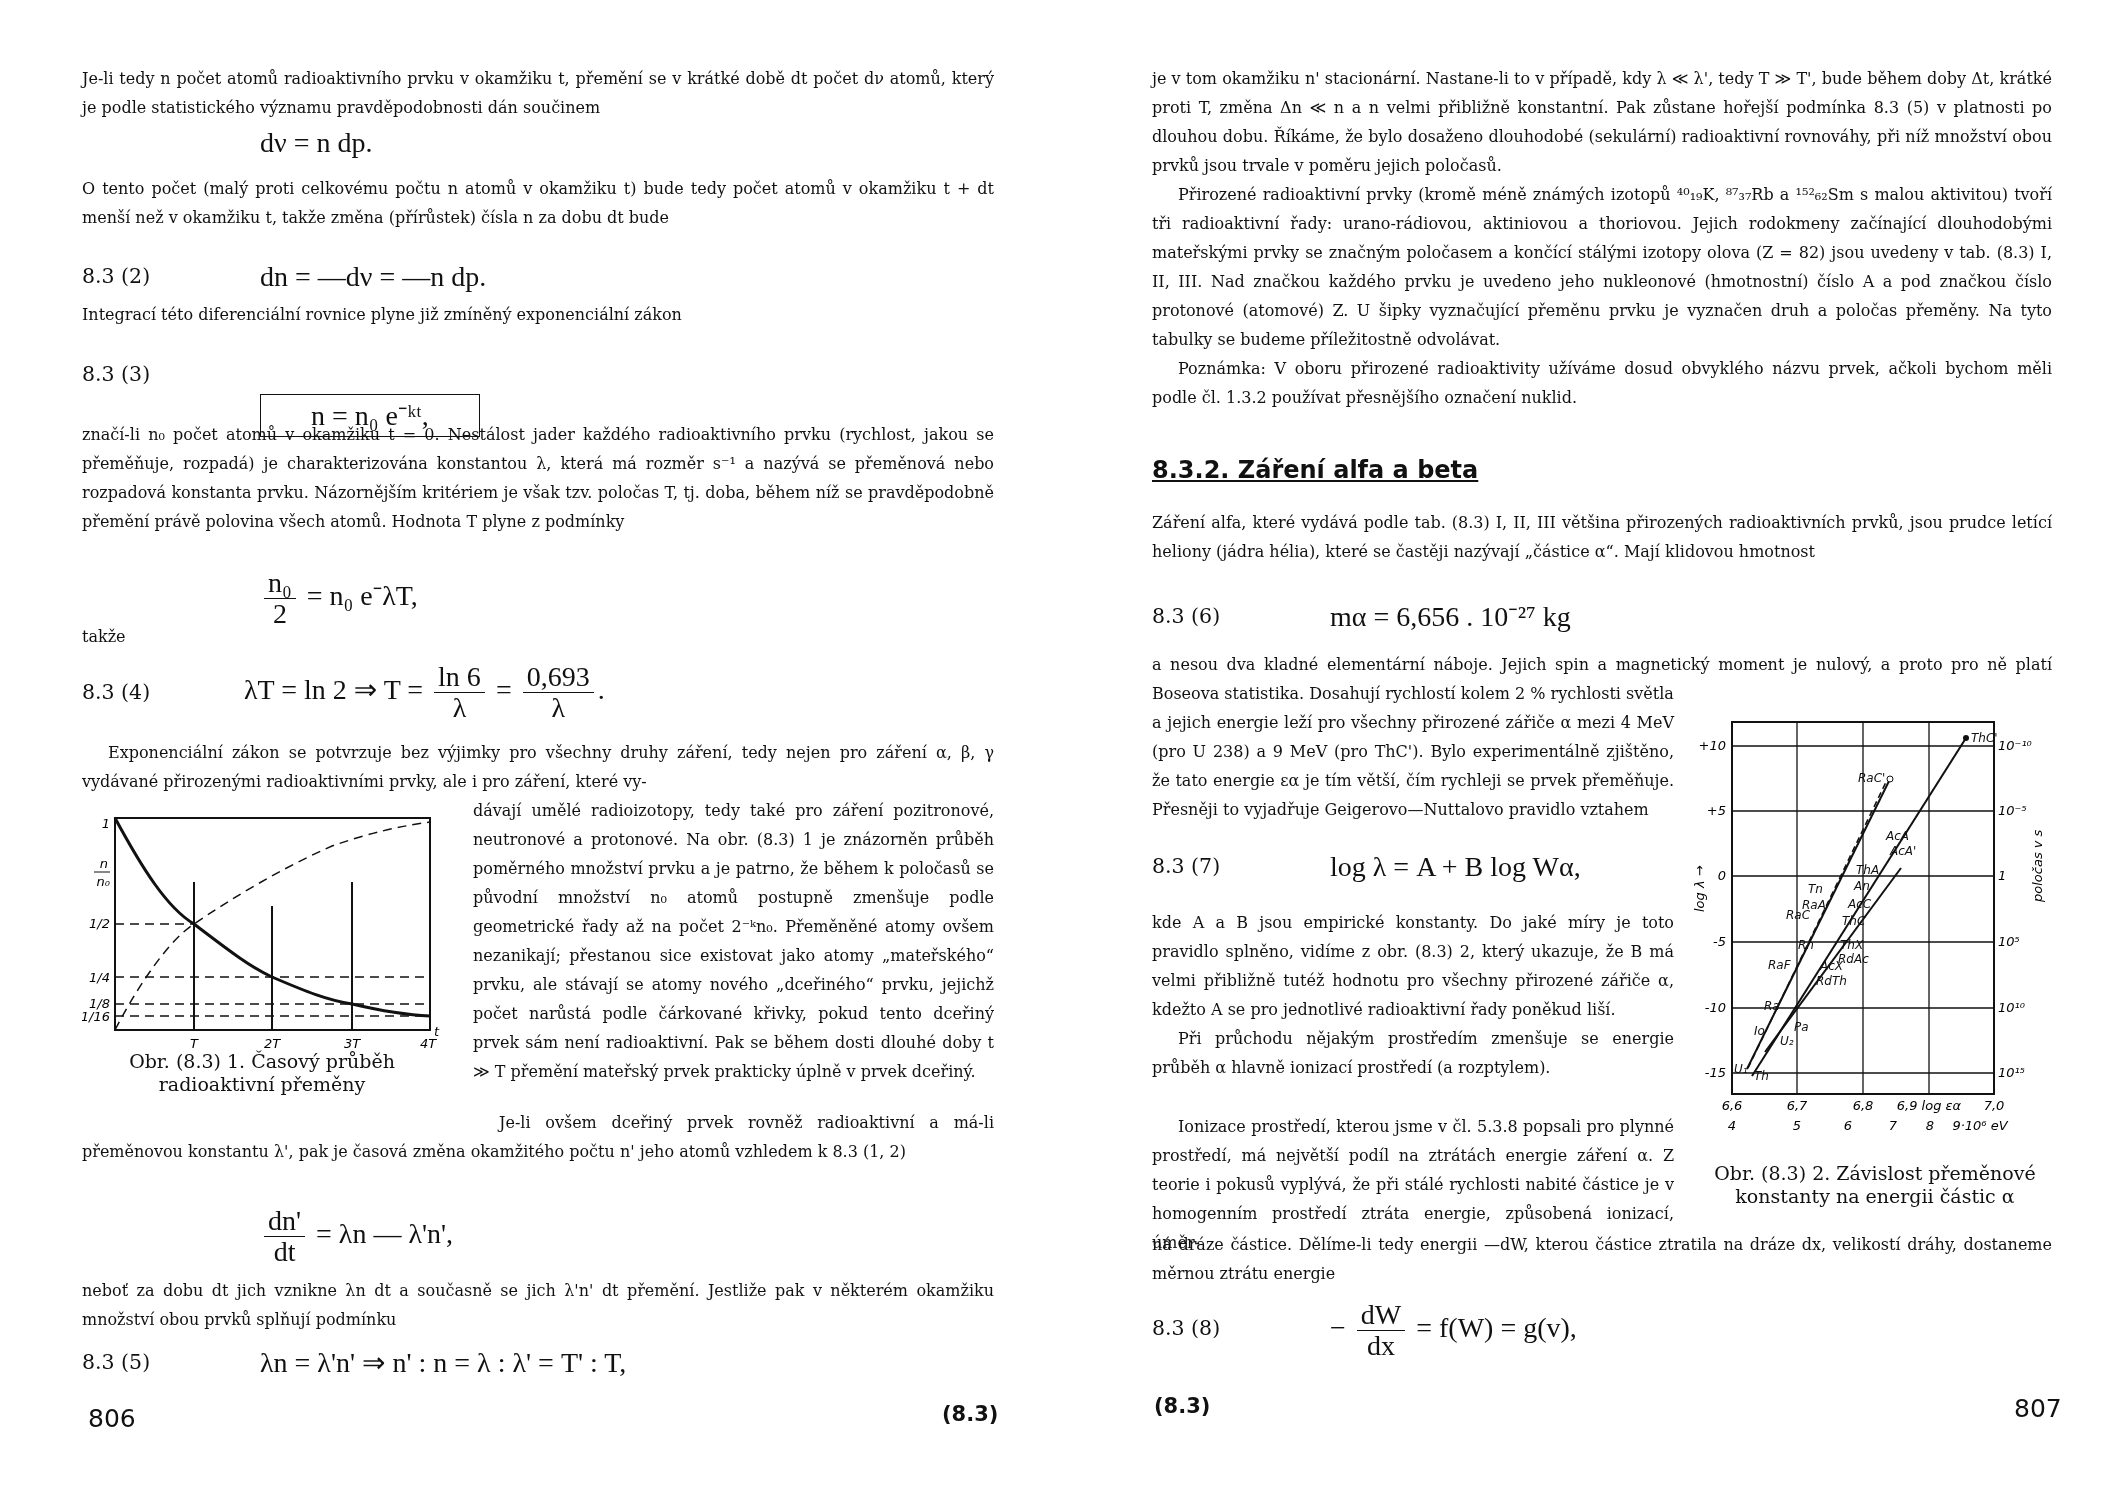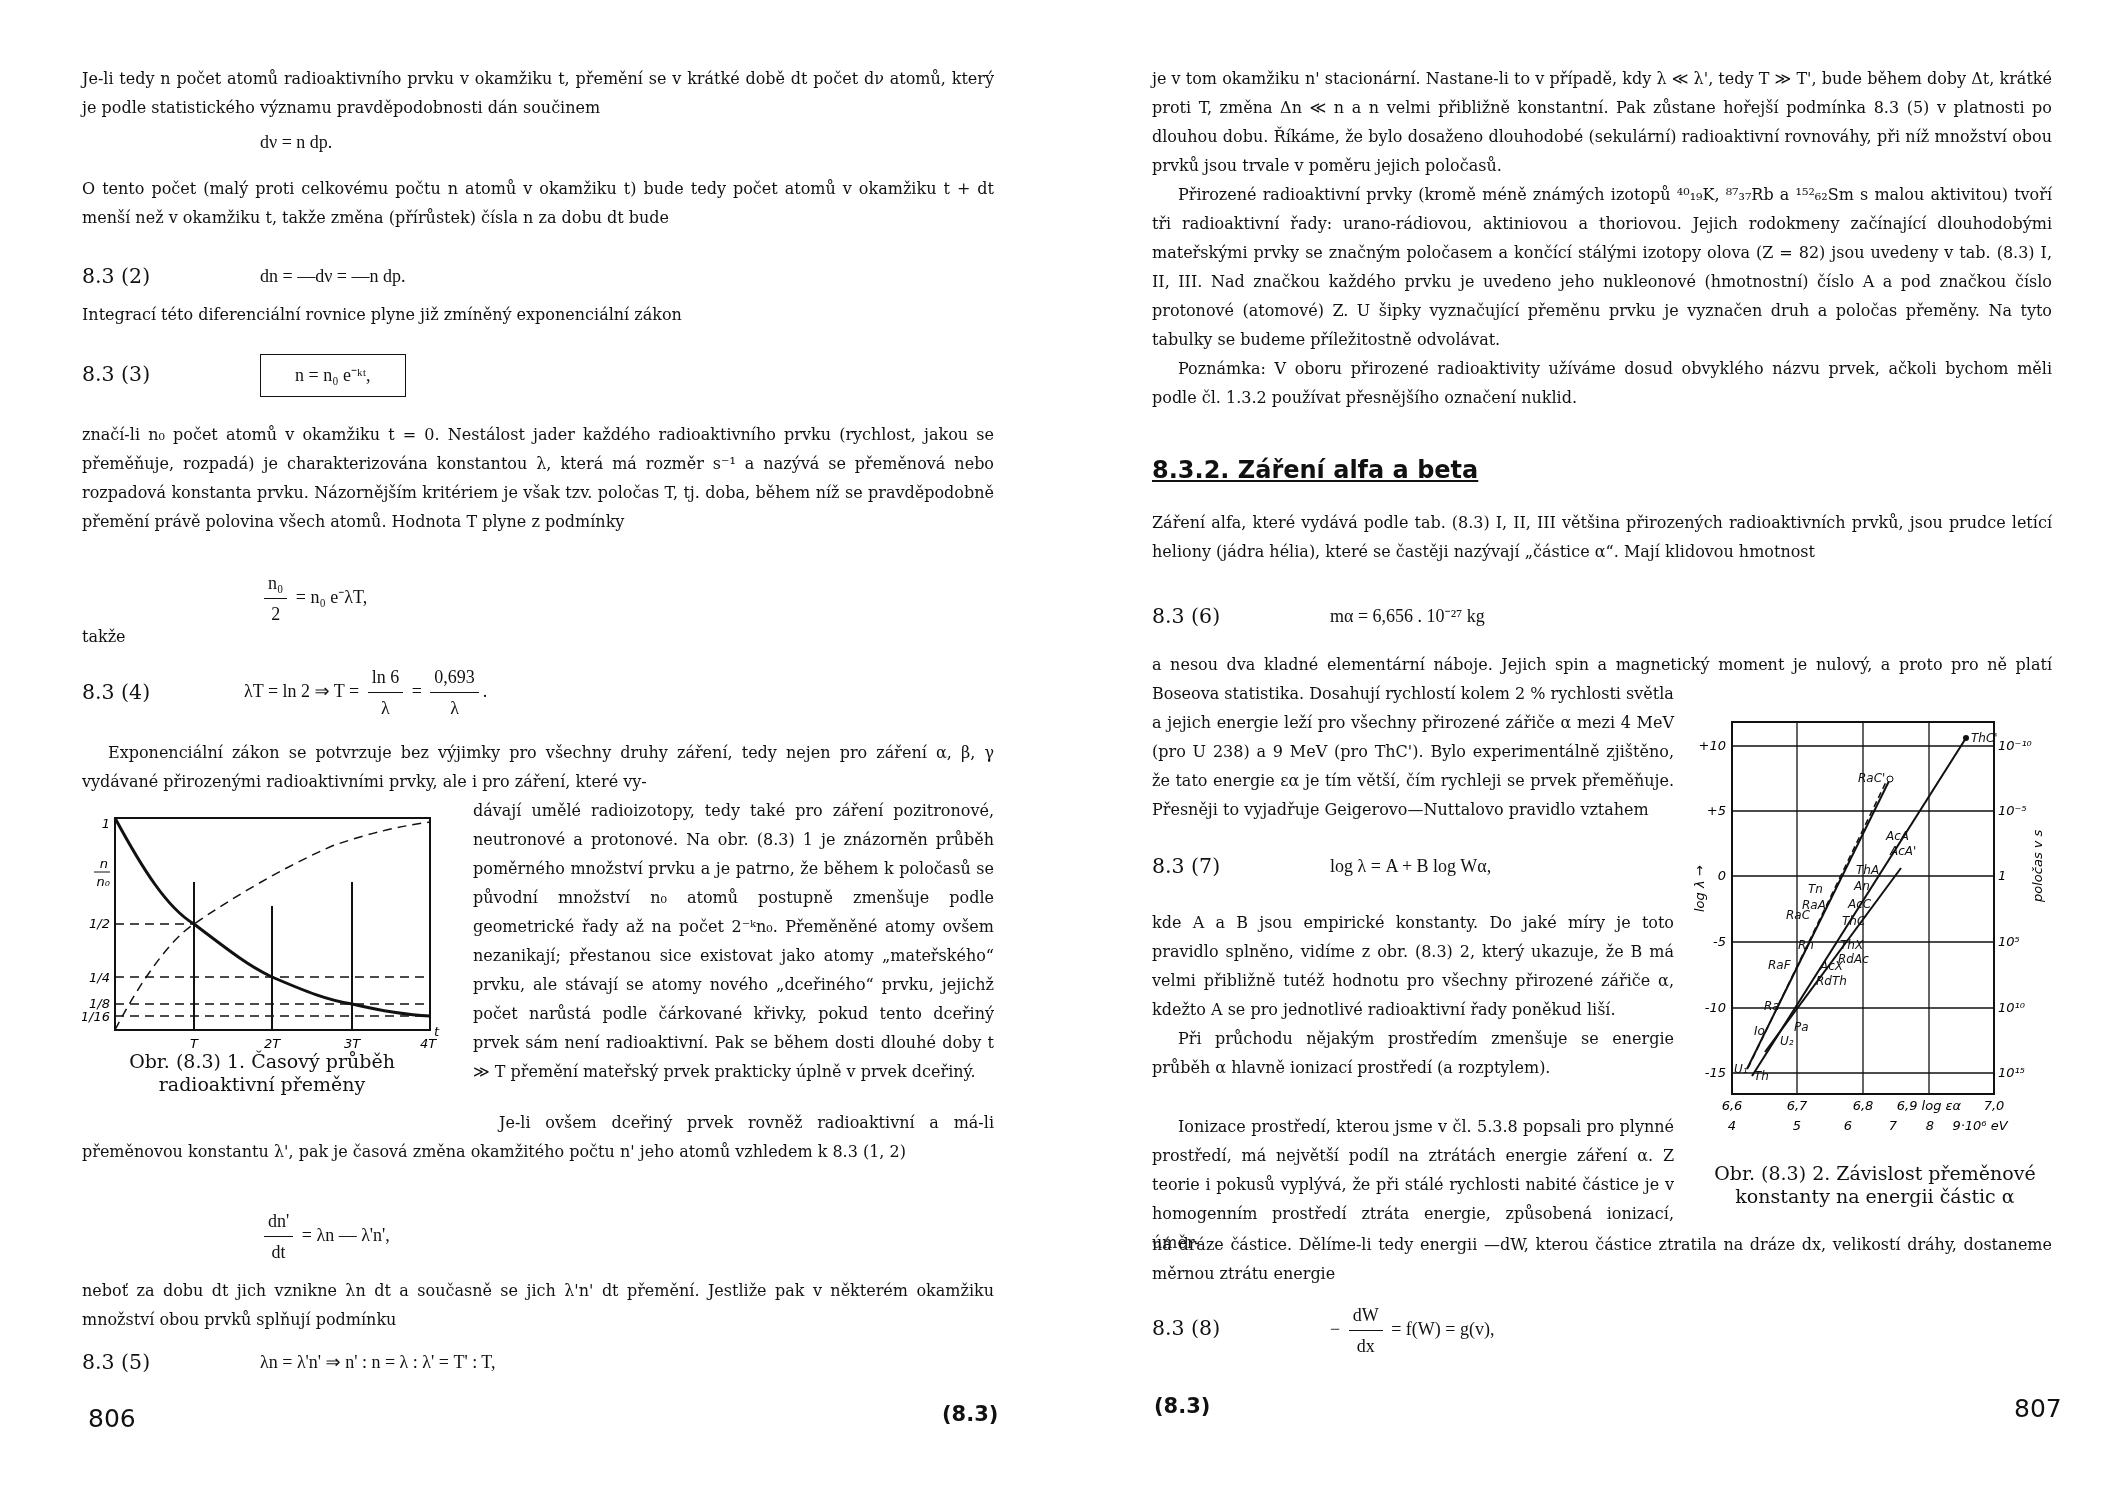--- a/index.html
+++ b/index.html
@@ -5,22 +5,22 @@
   html, body { margin:0; padding:0; background:#ffffff; }
   body { width:2126px; height:1500px; position:relative; overflow:hidden;
          font-family:"DejaVu Serif", "Liberation Serif", serif; color:#111; }
   .page { position:absolute; top:0; height:1500px; }
   .page.left { left:82px; width:912px; }
   .page.right { left:1152px; width:900px; }
   .p { position:absolute; left:0; font-size:16px; line-height:29px; margin:0; text-align:justify; }
   .p.indent { text-indent:26px; }
   .eqrow { position:absolute; left:0; font-size:20.5px; line-height:29px; white-space:nowrap; }
   .eqnum { position:absolute; left:0; }
-  .eq { position:absolute; white-space:nowrap; font-family:"Liberation Serif", serif; font-size:18px; }
-  .boxed { border:1.5px solid #111; padding:6px 34px; }
+  .eq { position:absolute; white-space:nowrap; font-family:"Liberation Serif", serif; font-size:28px; }
+  .boxed { border:1.5px solid #111; padding:6px 50px;margin-top:40px; }
   .frac { display:inline-block; vertical-align:middle; text-align:center; margin:0 4px; }
   .frac .num { display:block; border-bottom:1.5px solid #111; padding:0 4px; line-height:30px; }
   .frac .den { display:block; line-height:30px; }
   .heading { position:absolute; left:0; font-family:"DejaVu Sans", sans-serif; font-weight:bold; font-size:24px; }
   .pagenum { position:absolute; font-family:"DejaVu Sans", sans-serif; font-size:25px; }
   .secmark { position:absolute; font-family:"DejaVu Sans", sans-serif; font-weight:bold; font-size:21px; }
   .caption { position:absolute; text-align:center; font-size:19px; line-height:23px; font-family:"DejaVu Serif", serif; }
   .fig { position:absolute; }
   .ticklbl { font-family:"DejaVu Sans", sans-serif; font-style:italic; font-size:13px; }
 </style>

